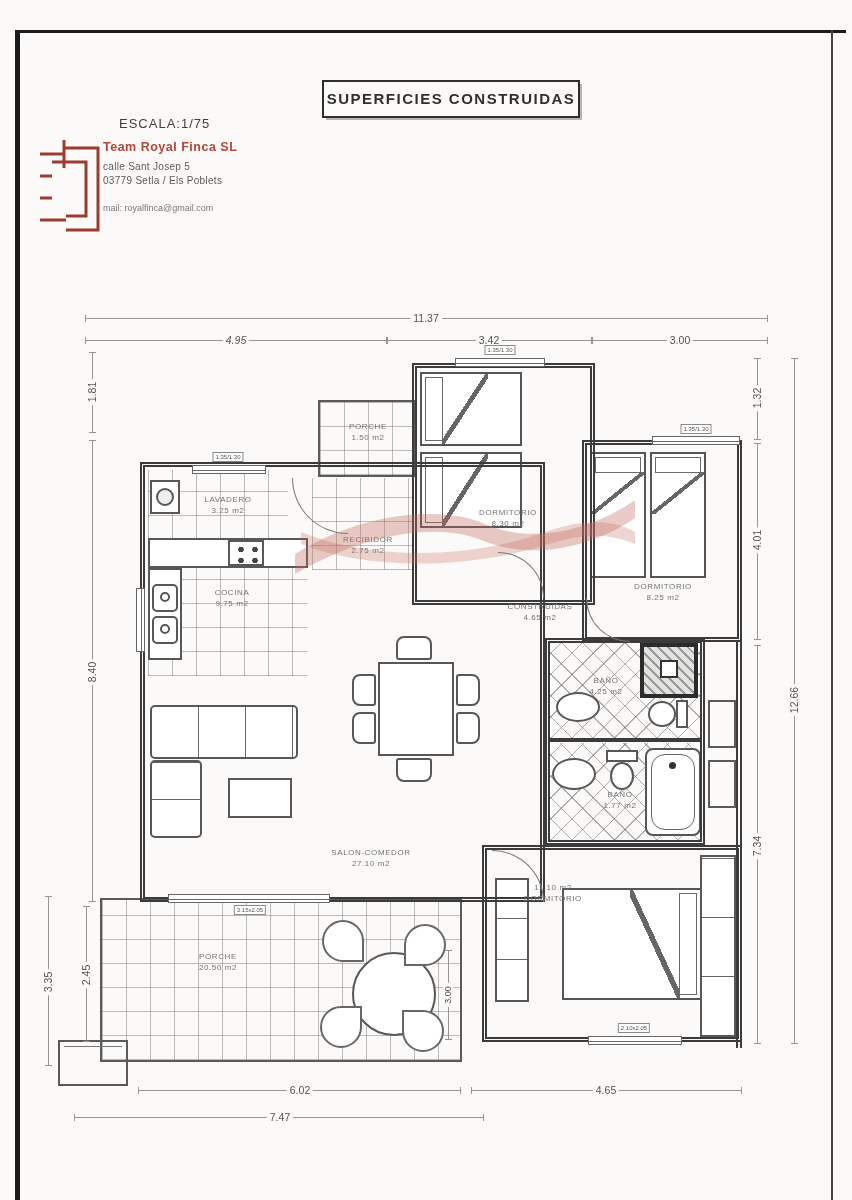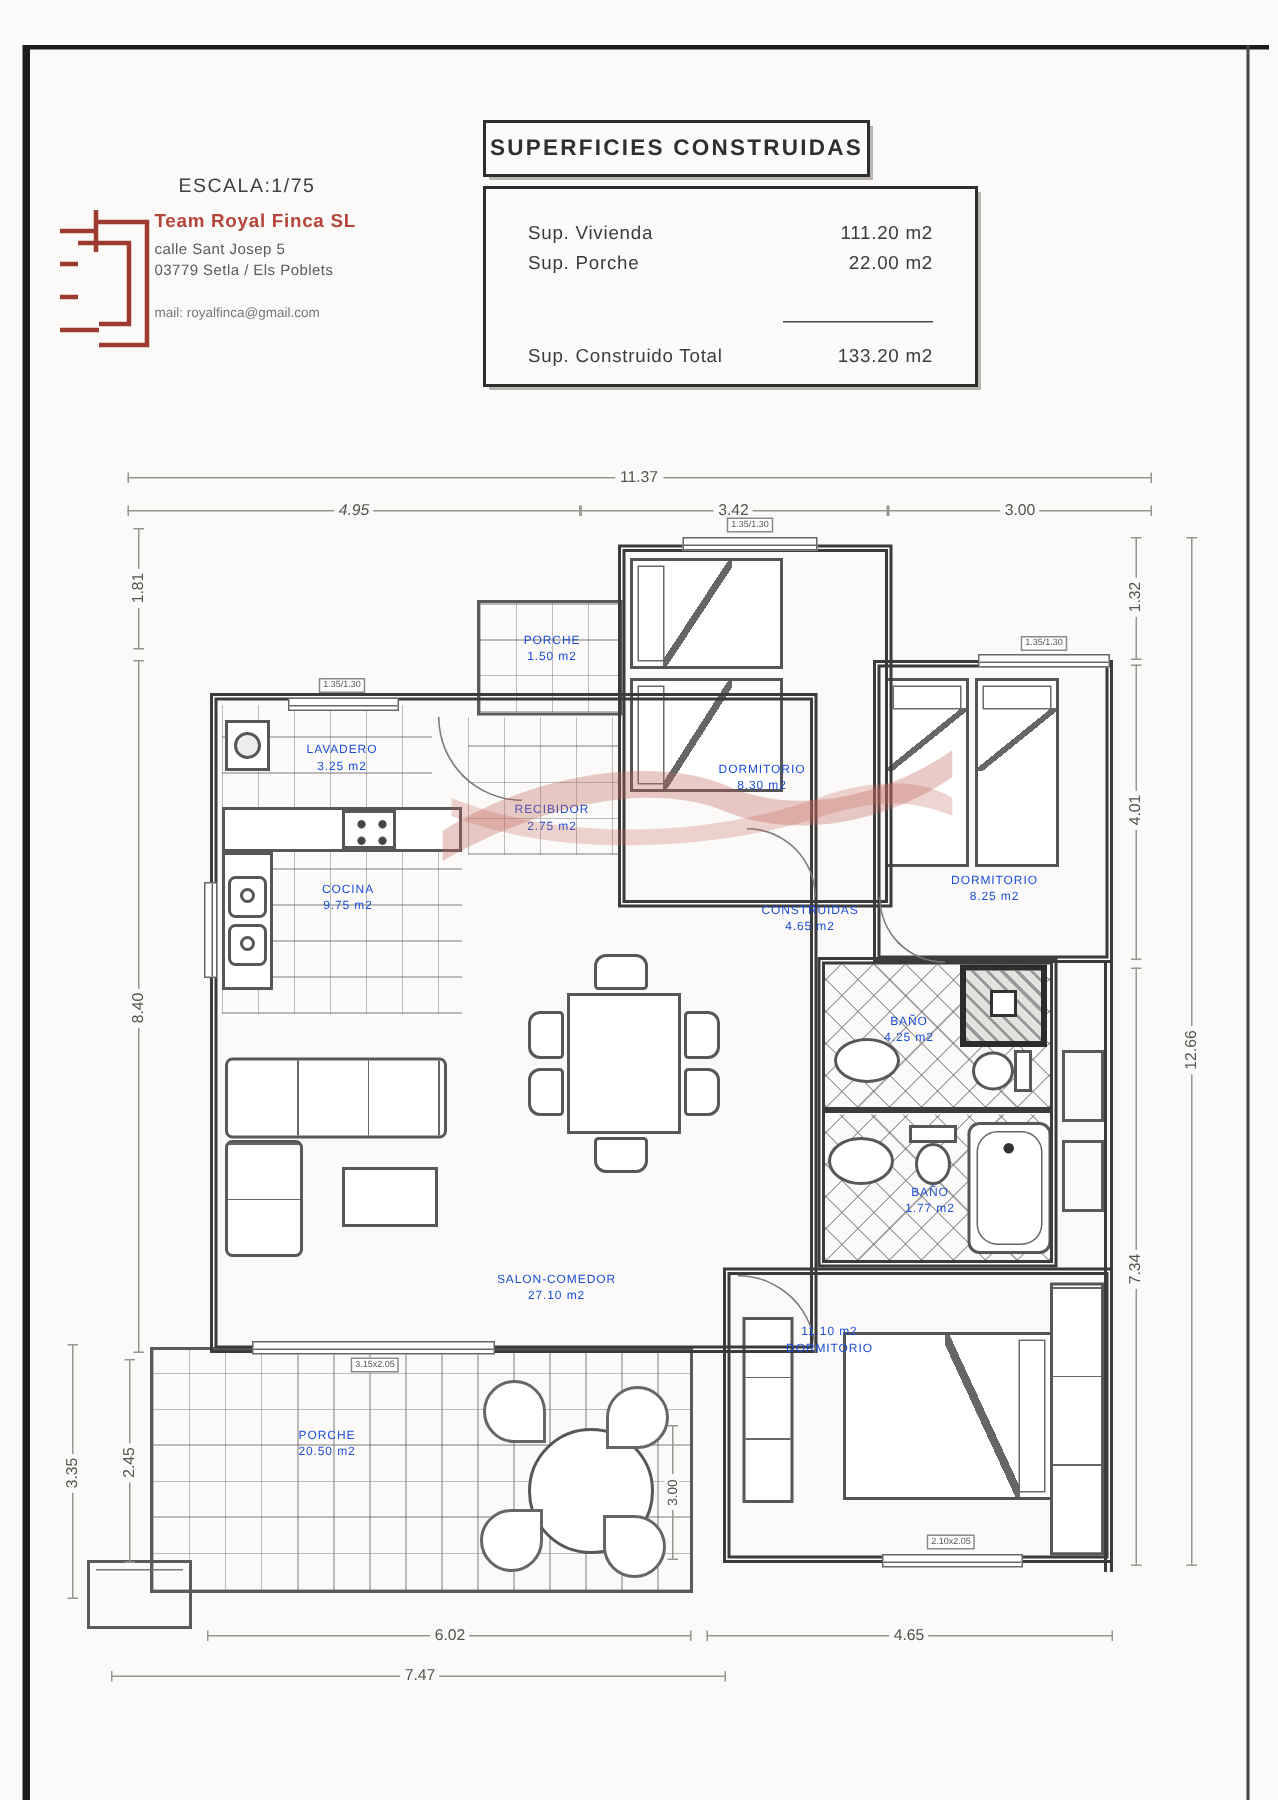--- a/index.html
+++ b/index.html
@@ -59,21 +59,21 @@
   .dlh{height:1px;background:#979590;}
   .dlh::before,.dlh::after{content:'';position:absolute;top:-3px;width:1px;height:7px;background:#979590;}
   .dlh::before{left:0;} .dlh::after{right:0;}
   .dlv{width:1px;background:#979590;}
   .dlv::before,.dlv::after{content:'';position:absolute;left:-3px;height:1px;width:7px;background:#979590;}
   .dlv::before{top:0;} .dlv::after{bottom:0;}
   .dim-label{font-size:10.5px;color:#55534f;background:#fbfaf8;padding:0 3px;transform:translate(-50%,-50%);white-space:nowrap;}
   .dim-label.vert{transform:translate(-50%,-50%) rotate(-90deg);}
 
   
-  .room-label{transform:translate(-50%,-50%);text-align:center;color:#1d4ed8;white-space:nowrap;z-index:20;}
+  .room-label{transform:translate(-50%,-50%);text-align:center;color:#737373;white-space:nowrap;z-index:20;}
   .room-label .l1,.room-label .l2{font-size:8px;letter-spacing:.6px;line-height:11px;}
 
   
   .wm-text{font-family:"DejaVu Serif",serif;font-size:50px;letter-spacing:12px;color:rgba(196,88,76,.40);white-space:nowrap;z-index:40;}
   .wm-ribbon{z-index:39;}
 </style>
 </head>
 <body>
 
 <div class="page">
@@ -95,29 +95,20 @@
     </g>
   </svg>
   <div class="abs company-name" style="left:103px;top:140px;color:#b5453b;">Team Royal Finca SL</div>
   <div class="abs addr" style="left:103px;top:160px;">calle Sant Josep 5</div>
   <div class="abs addr" style="left:103px;top:174px;text-align:center;">03779 Setla / Els Poblets</div>
   <div class="abs mail" style="left:103px;top:203px;">mail: royalfinca@gmail.com</div>
 
   <div class="abs sbox" style="left:322px;top:80px;width:258px;height:38px;">
     <div class="stitle">SUPERFICIES CONSTRUIDAS</div>
   </div>
-  <div class="abs sbox" style="left:322px;top:124px;width:330px;height:134px;">
-    <div class="abs srow-label" style="left:28px;top:22px;">Sup. Vivienda</div>
-    <div class="abs srow-value" style="right:28px;top:22px;">111.20 m2</div>
-    <div class="abs srow-label" style="left:28px;top:42px;">Sup. Porche</div>
-    <div class="abs srow-value" style="right:28px;top:42px;">22.00 m2</div>
-    <div class="abs" style="right:28px;top:88px;width:100px;height:1px;background:#4a4a4a;"></div>
-    <div class="abs srow-label" style="left:28px;top:104px;">Sup. Construido Total</div>
-    <div class="abs srow-value" style="right:28px;top:104px;">133.20 m2</div>
-  </div>
 
   <div class="abs tiles-grid" style="left:148px;top:470px;width:140px;height:70px;"></div>
   <div class="abs tiles-grid" style="left:148px;top:568px;width:160px;height:108px;"></div>
   <div class="abs tiles-grid" style="left:312px;top:478px;width:100px;height:92px;"></div>
   <div class="abs tiles-diag" style="left:550px;top:643px;width:150px;height:95px;"></div>
   <div class="abs tiles-diag" style="left:550px;top:743px;width:150px;height:97px;"></div>
 
   <div class="abs lwall tiles-grid" style="left:318px;top:400px;width:97px;height:77px;"></div>
   <div class="abs wall" style="left:140px;top:462px;width:405px;height:440px;z-index:3;"></div>
   <div class="abs wall" style="left:412px;top:363px;width:183px;height:242px;z-index:3;"></div>

